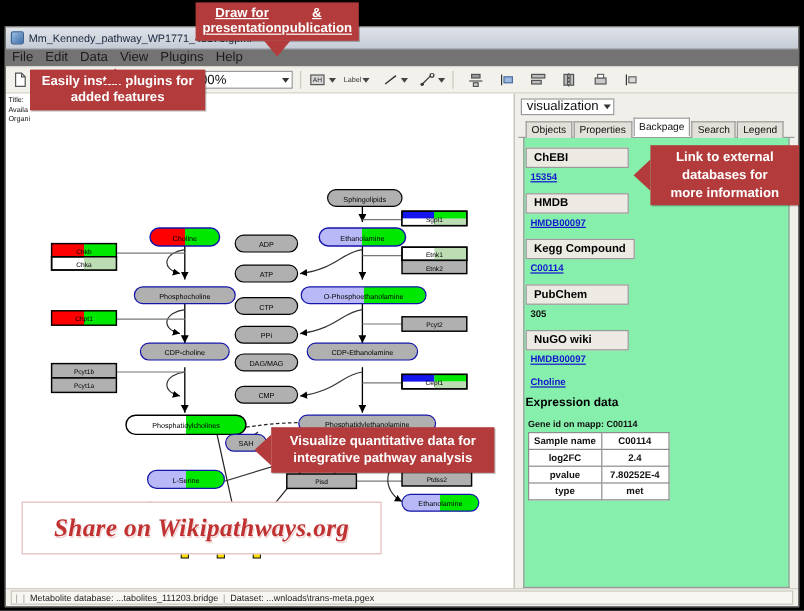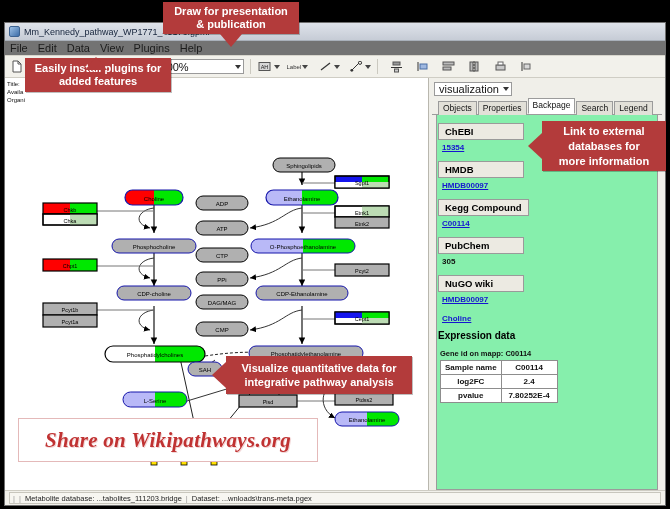--- a/index.html
+++ b/index.html
@@ -634,38 +634,42 @@
               <td>C00114</td>
             </tr>
             <tr>
               <td>log2FC</td>
               <td>2.4</td>
             </tr>
             <tr>
               <td>pvalue</td>
               <td>7.80252E-4</td>
             </tr>
+            <tr>
+              <td>type</td>
+              <td>met</td>
+            </tr>
           </tbody>
             </table>
         </div>
       </div>
     </div>
 
     <div class="statusbar">
       <div class="status-inner">
         <span class="st-sep">|</span>
         <span class="st-sep">|</span>
         <span>Metabolite database: ...tabolites_111203.bridge</span>
         <span class="st-sep">|</span>
         <span>Dataset: ...wnloads\trans-meta.pgex</span>
       </div>
     </div>
   </div>
 
-  <div class="callout" style="left:163px; top:2px; width:136px; height:32px; flex-direction:column;">
+  <div class="callout" style="left:163px; top:2px; width:136px; height:32px; flex-direction:row;text-decoration:underline;">
     <span>Draw for presentation</span>
     <span>&amp; publication</span>
   </div>
   <div class="arrow-down" style="left:220px; top:34px;"></div>
 
   <div class="callout" style="left:25px; top:58px; width:146px; height:34px; flex-direction:column;">
     <span>Easily install plugins for</span>
     <span>added features</span>
   </div>
   <div class="arrow-up" style="left:85px; top:57px;"></div>

